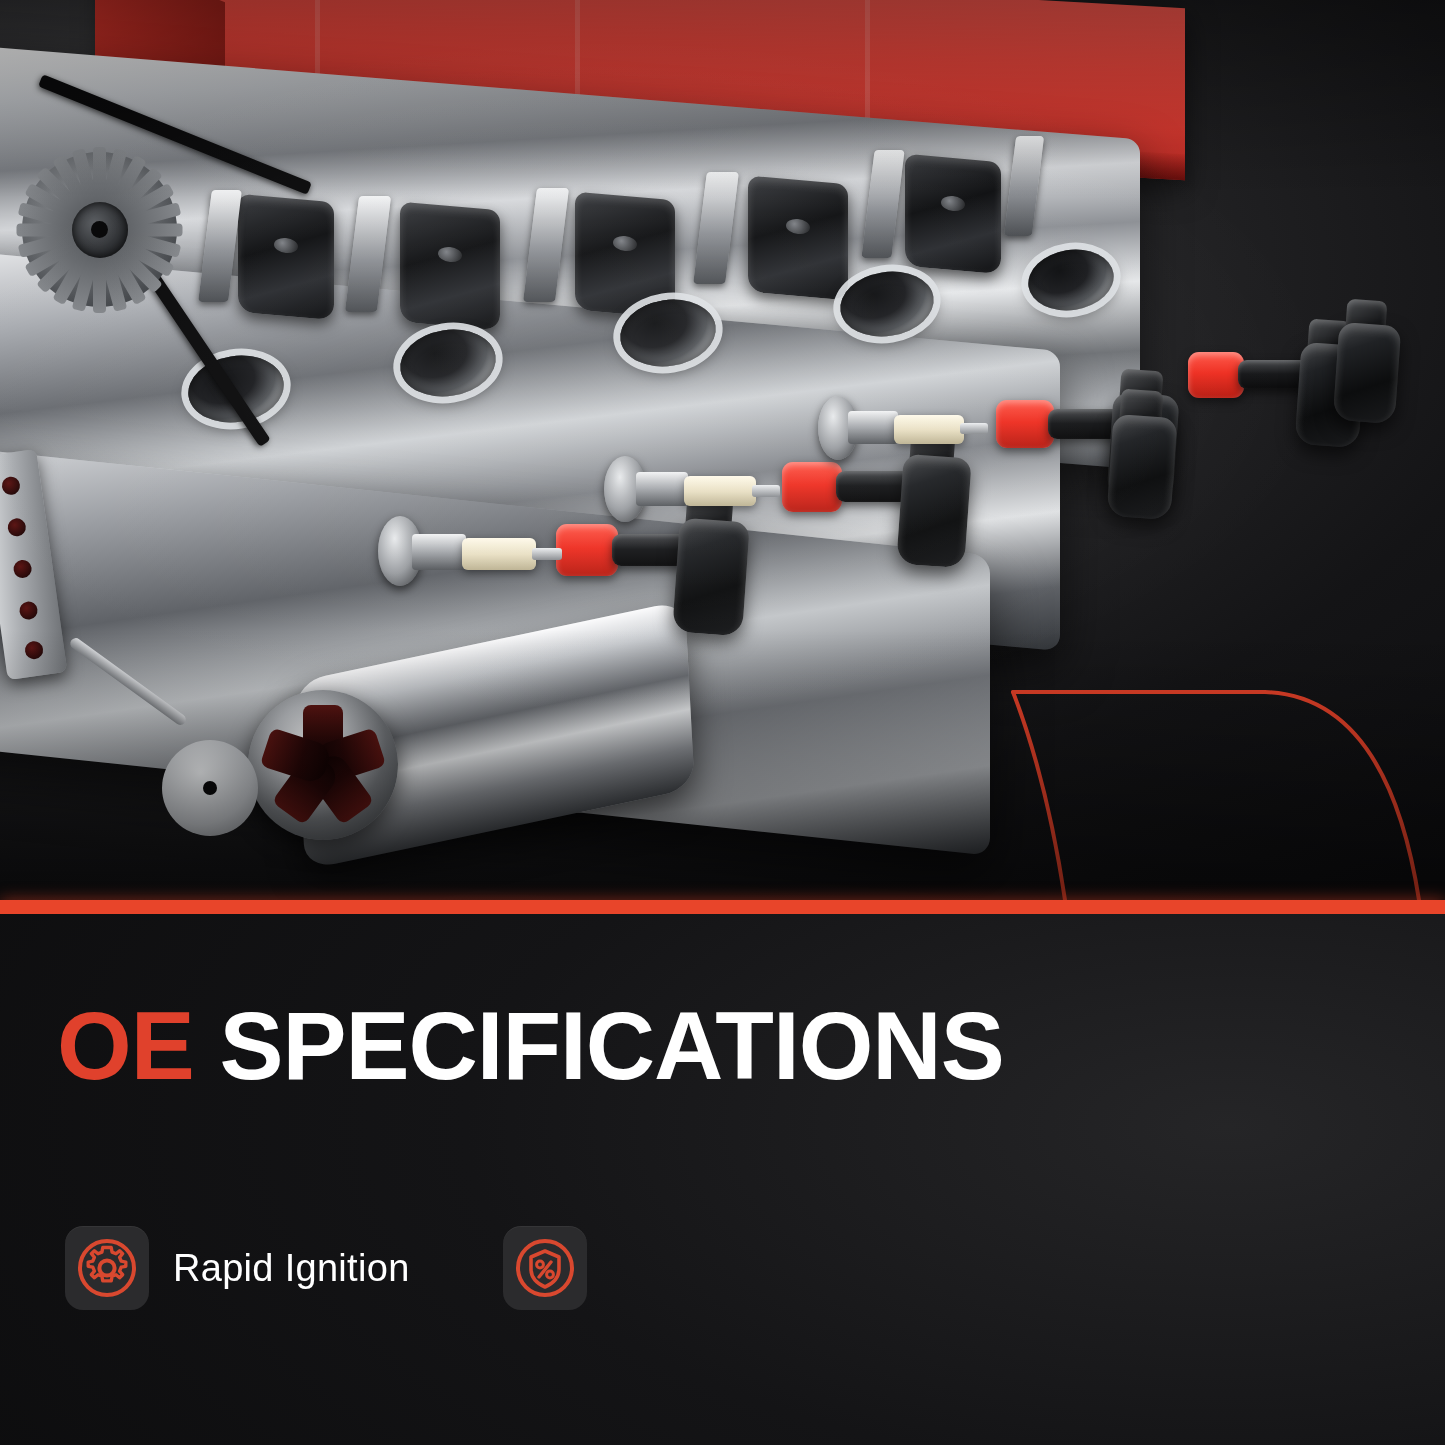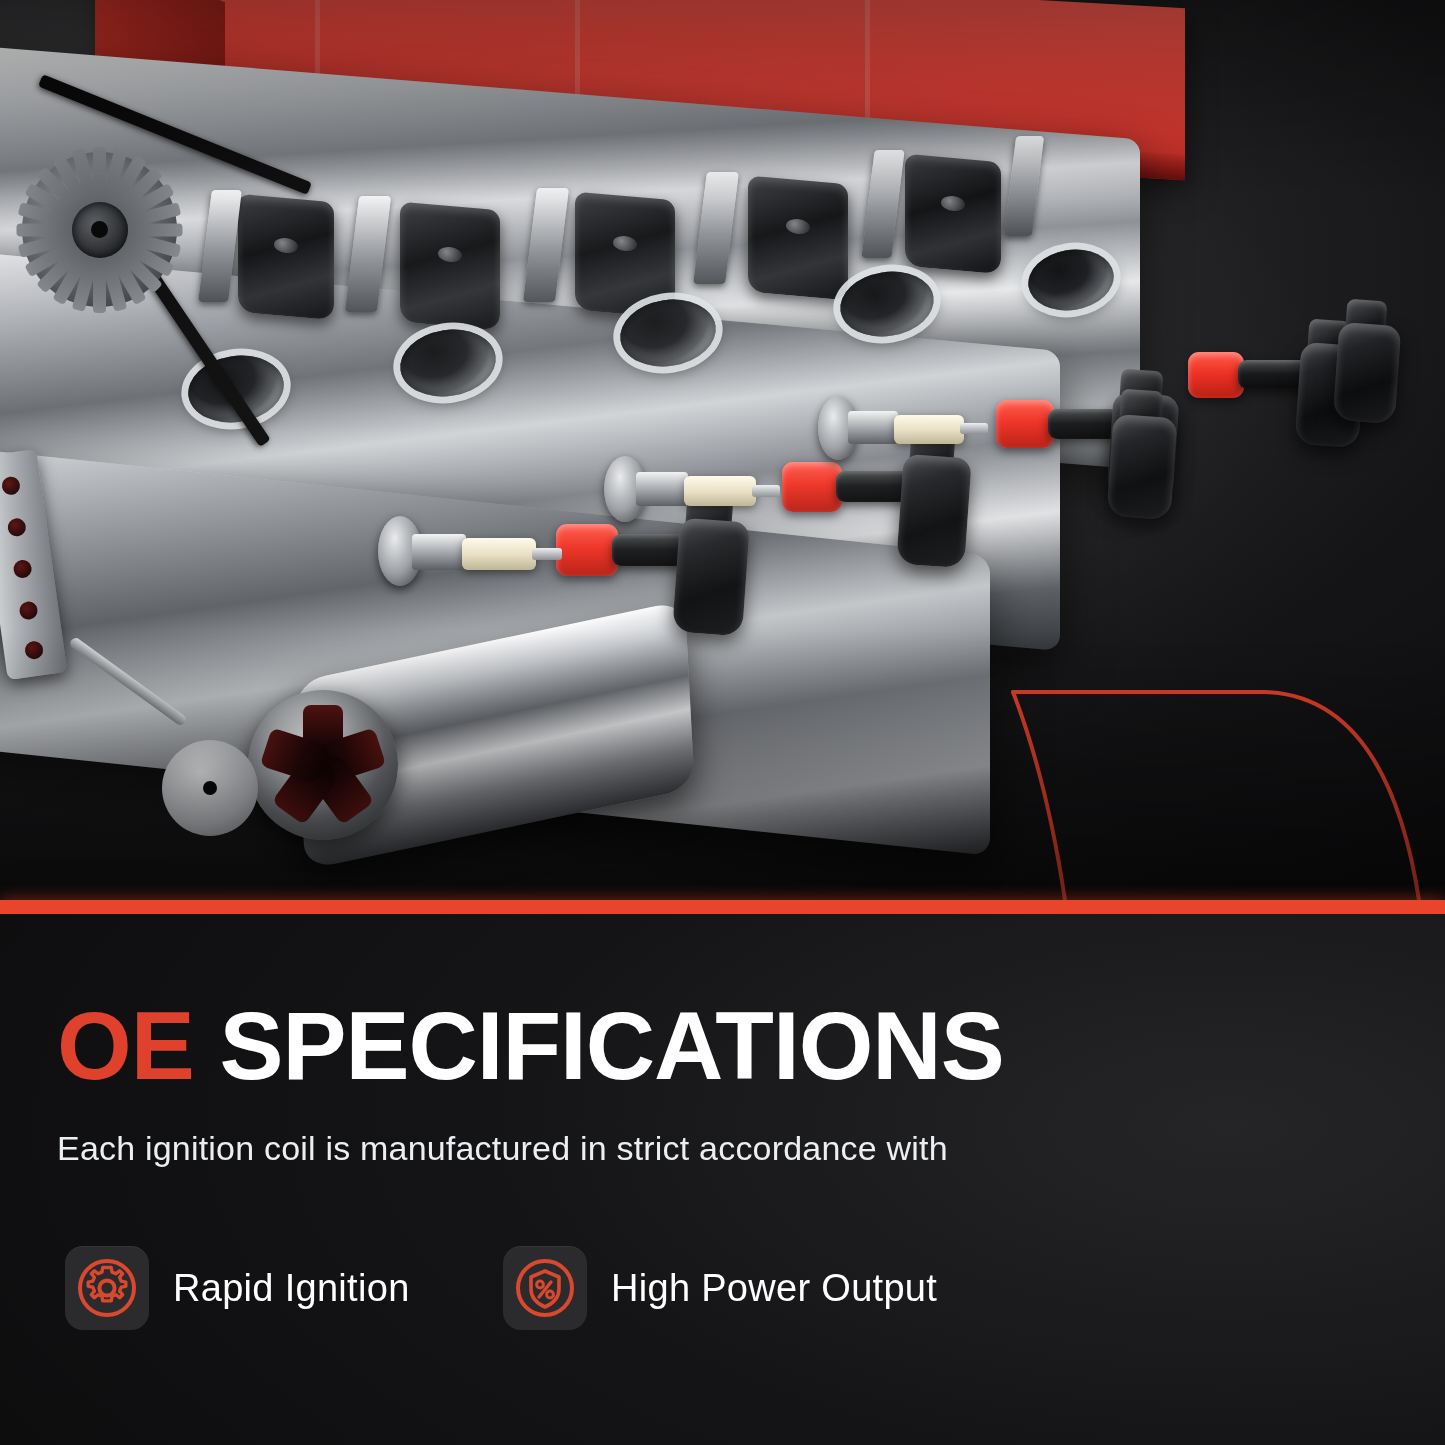--- a/index.html
+++ b/index.html
@@ -136,21 +136,21 @@
        radial-gradient(120% 150% at 85% 40%, #252527 0%, #141416 44%, #0a0a0b 100%);}
 
   .headline{position:absolute;left:57px;top:84px;font-size:96px;line-height:1;font-weight:700;
      letter-spacing:-1px;color:#ffffff;white-space:nowrap;}
   .headline .oe{color:#e0412c;}
   .headline .rest{color:#ffffff;}
 
   .subtitle{position:absolute;left:57px;top:214px;font-size:34px;line-height:1.2;color:#eceff1;
      letter-spacing:.2px;font-weight:400;white-space:nowrap;}
 
-  .features{position:absolute;left:52px;top:332px;width:1345px;display:flex;align-items:flex-end;padding-left:13px;}
+  .features{position:absolute;left:52px;top:312px;width:1345px;display:flex;align-items:flex-end;padding-left:13px;}
   .feature{display:flex;align-items:center;}
   .feature.f1{width:438px;}
   .feature.f2{width:480px;}
   .feature.f3{width:420px;}
   .ftile{flex:0 0 auto;width:84px;height:84px;border-radius:18px;background:#2b2b2d;
      display:flex;align-items:center;justify-content:center;
      box-shadow:inset 0 1px 0 rgba(255,255,255,.05);}
   .flabel{margin-left:24px;font-size:38px;color:#ffffff;letter-spacing:.3px;white-space:nowrap;}
 </style>
 </head>
@@ -293,21 +293,20 @@
   </div>
 
   <div class="divider"></div>
 
   <div class="panel">
 
     <div class="headline">
       <span class="oe">OE</span><span class="rest"> SPECIFICATIONS</span>
     </div>
 
-    <div class="subtitle">Each ignition coil is manufactured in strict accordance with</div>
 
     <div class="features">
 
       <div class="feature f1">
         <div class="ftile">
           <svg width="62" height="62" viewBox="0 0 62 62">
             <circle cx="31" cy="31" r="27" fill="none" stroke="#d9482f" stroke-width="4"></circle>
             <g fill="none" stroke="#d9482f" stroke-width="3.4" stroke-linejoin="round">
               <path d="M31 10.5 l4.2 0 0.9 4.6 3.9 1.6 3.6-3 3 3 -3 3.6 1.6 3.9 4.6 0.9 0 4.2 -4.6 0.9 -1.6 3.9 3 3.6 -3 3 -3.6-3 -3.9 1.6 -0.9 4.6 -4.2 0 -4.2 0 -0.9-4.6 -3.9-1.6 -3.6 3 -3-3 3-3.6 -1.6-3.9 -4.6-0.9 0-4.2 4.6-0.9 1.6-3.9 -3-3.6 3-3 3.6 3 3.9-1.6 0.9-4.6 4.2 0 Z"></path>
             </g>
@@ -321,18 +320,17 @@
       <div class="feature f3">
         <div class="ftile">
           <svg width="62" height="62" viewBox="0 0 62 62">
             <circle cx="31" cy="31" r="27" fill="none" stroke="#d9482f" stroke-width="4"></circle>
             <path d="M31 14 L 45 20 v12 c0 9 -6 14.5 -14 18 -8 -3.5 -14 -9 -14 -18 V20 Z" fill="none" stroke="#d9482f" stroke-width="3.6" stroke-linejoin="round"></path>
             <line x1="25" y1="40" x2="37" y2="25" stroke="#d9482f" stroke-width="3.4" stroke-linecap="round"></line>
             <circle cx="26" cy="27.5" r="3.4" fill="none" stroke="#d9482f" stroke-width="3"></circle>
             <circle cx="36" cy="37.5" r="3.4" fill="none" stroke="#d9482f" stroke-width="3"></circle>
           </svg>
         </div>
-        <div class="flabel">High Power Output</div>
       </div>
 
     </div>
   </div>
 </div>
 
 </body></html>

